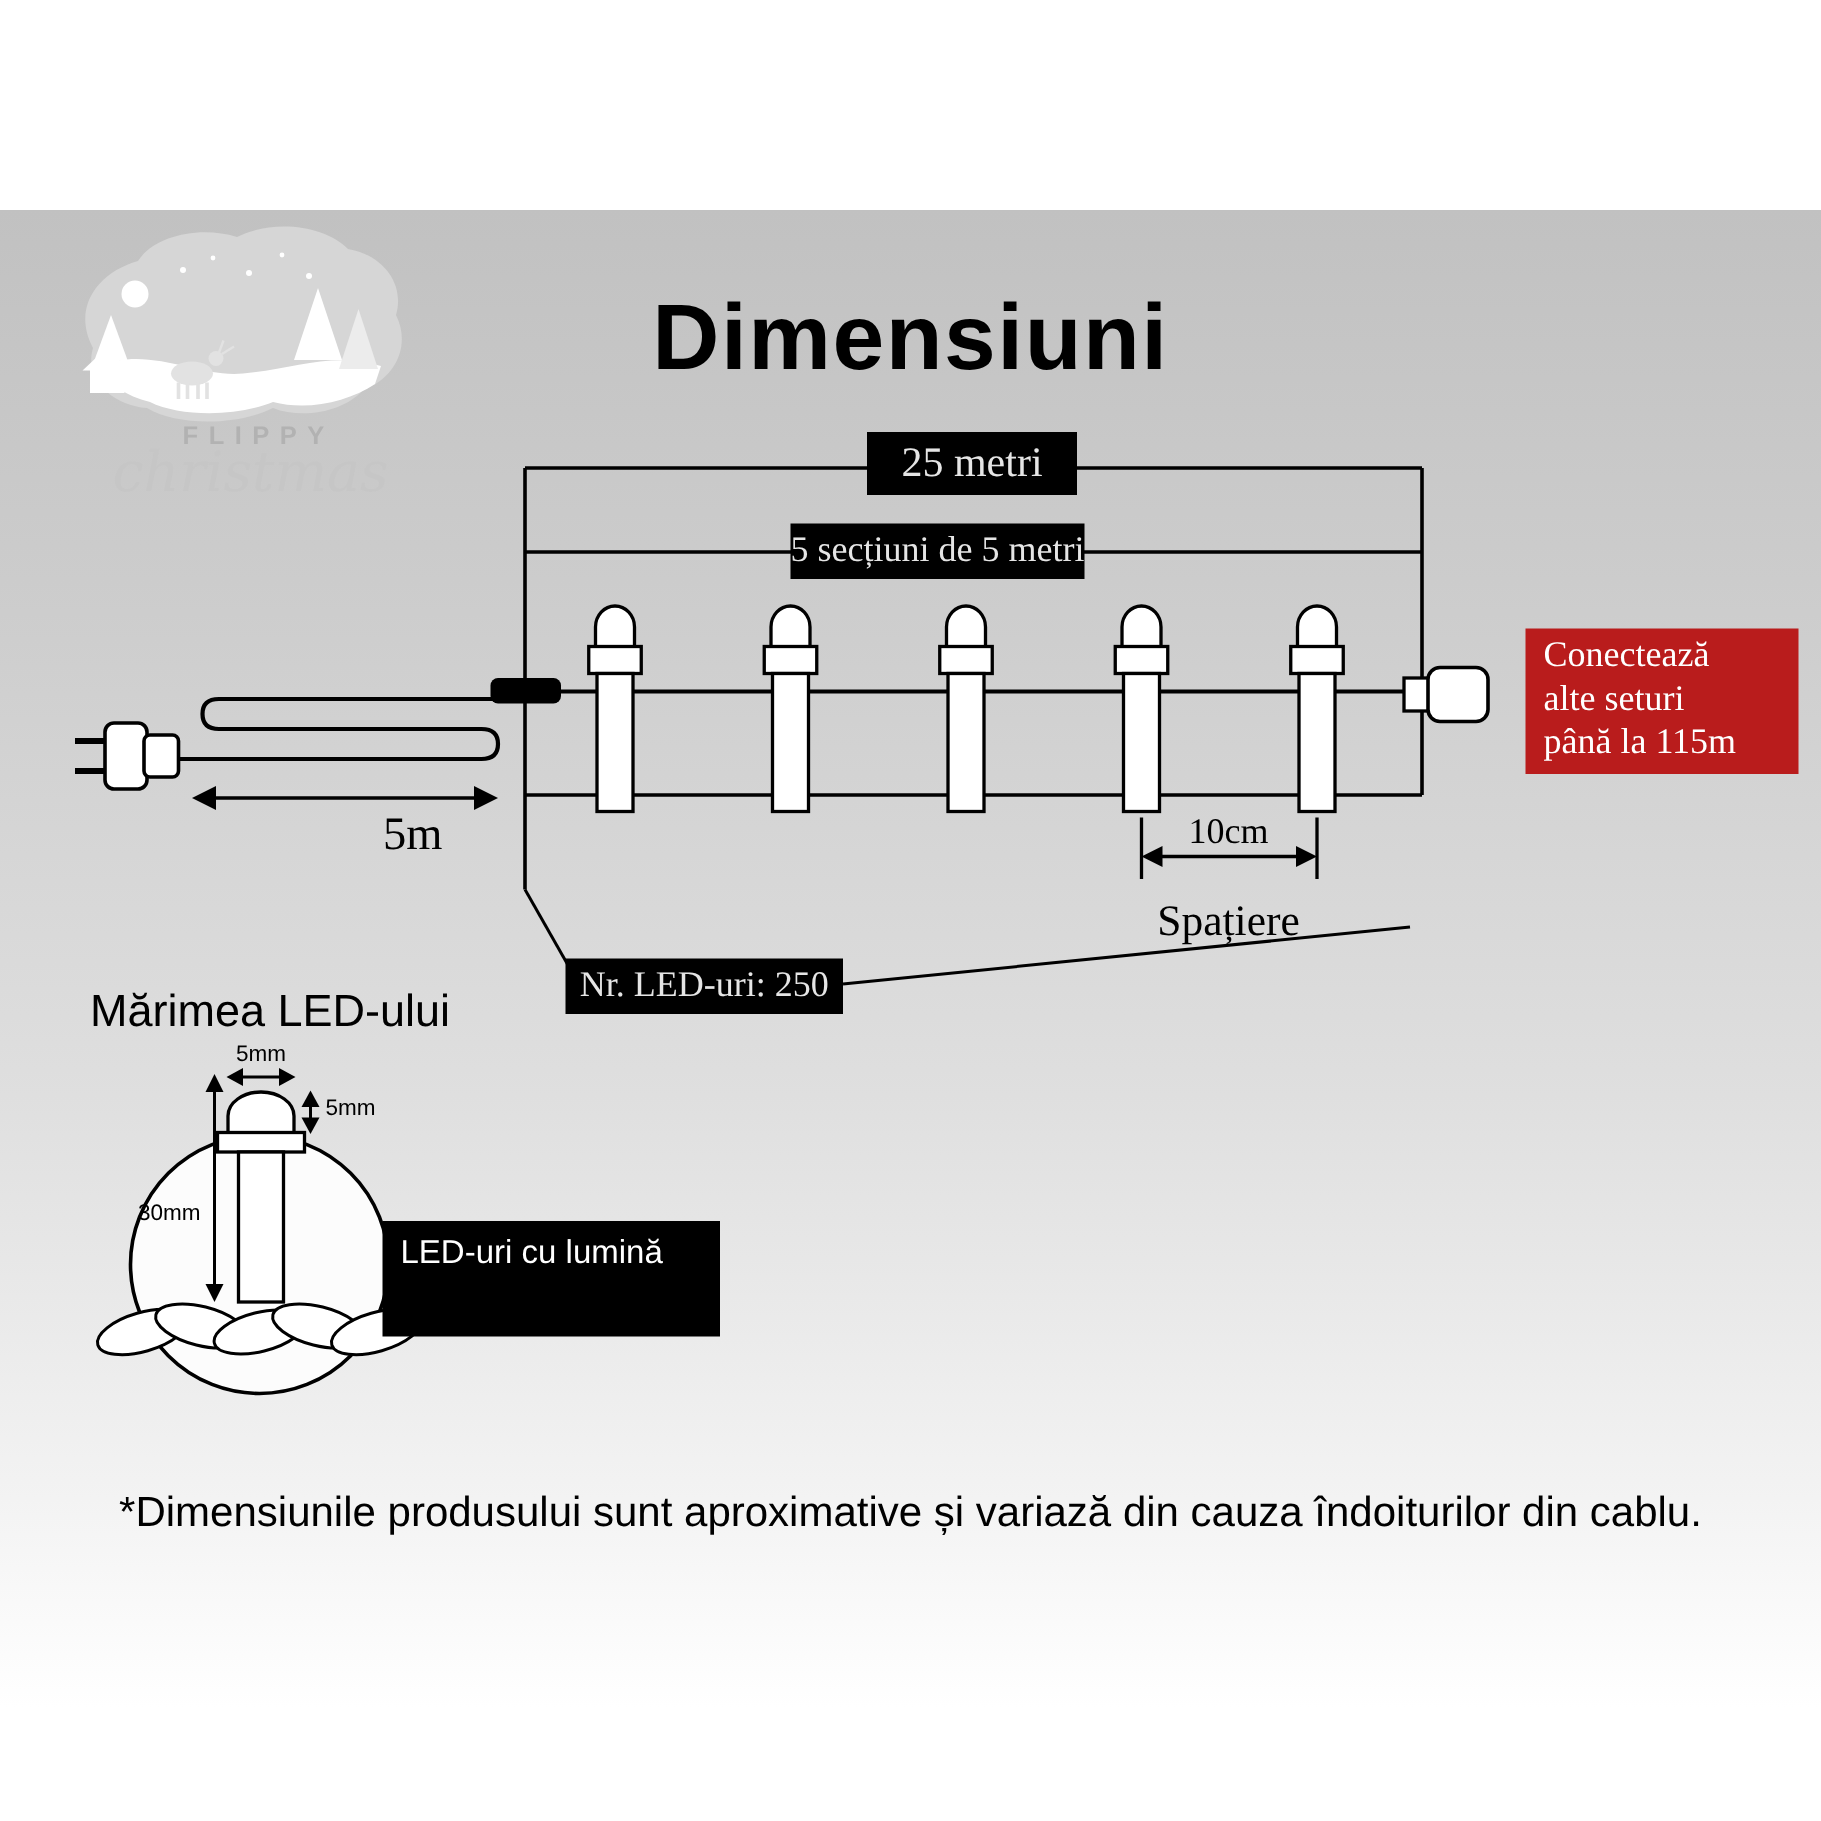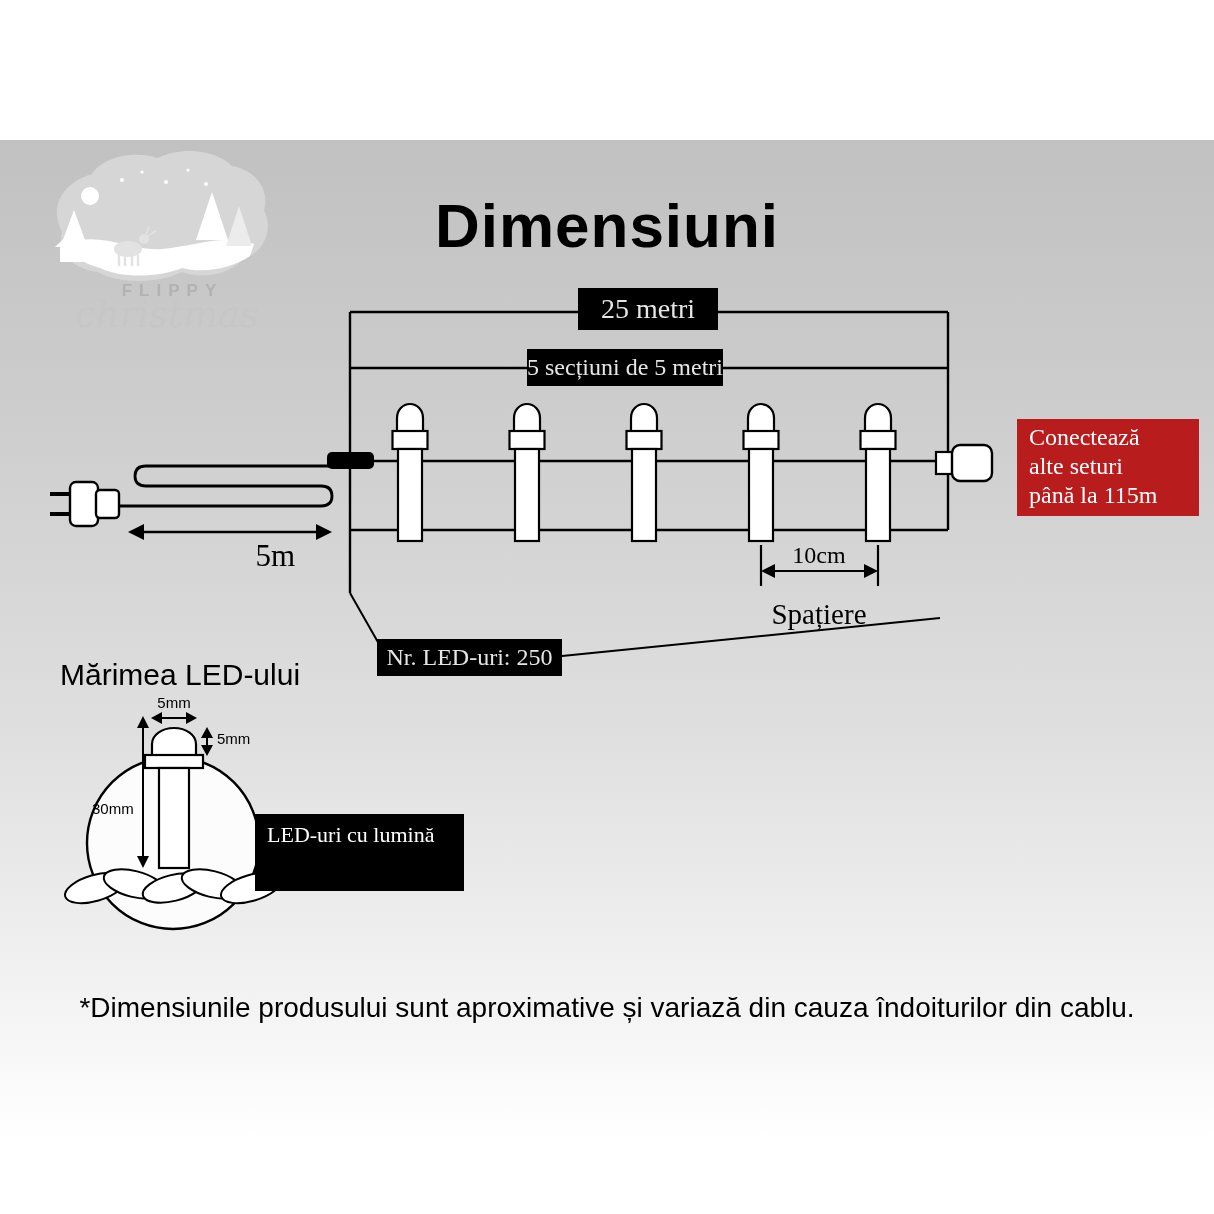--- a/index.html
+++ b/index.html
@@ -12,21 +12,21 @@
   .blackbox{background:#000;color:#e5e5e5;font-family:"Liberation Serif",serif;
             display:flex;align-items:center;justify-content:center;white-space:nowrap;}
   #title{left:0;top:190px;width:1214px;text-align:center;font-size:62px;font-weight:bold;letter-spacing:1px;}
   #box-total{left:578px;top:288px;width:140px;height:42px;font-size:28px;}
   #box-sections{left:527px;top:349px;width:196px;height:37px;font-size:24px;}
   #box-connect{left:1017px;top:419px;width:170px;height:93px;background:#b91c1c;color:#fff;
                font-family:"Liberation Serif",serif;font-size:24px;line-height:29px;padding:4px 0 0 12px;}
   #box-connect div{white-space:nowrap;}
   #box-ledcount{left:377px;top:639px;width:185px;height:37px;font-size:24px;}
   #box-callout{left:255px;top:814px;width:197px;height:72px;background:#000;color:#fff;
-               font-family:Liberation Serif, serif;font-size:22px;line-height:31px;padding:5px 0 0 12px;}
+               font-family:Liberation Sans, sans-serif;font-size:22px;line-height:31px;padding:5px 16px 0 12px;}
   #box-callout div{white-space:nowrap;}
   .serif-label{font-family:"Liberation Serif",serif;white-space:nowrap;}
   #label-5m{left:165px;top:538px;width:130px;text-align:right;font-size:31px;}
   #label-10cm{left:769px;top:542px;width:100px;text-align:center;font-size:24px;}
   #label-spatiere{left:744px;top:587px;width:150px;text-align:center;font-size:29px;margin-top:11px;}
   #heading-marime{left:60px;top:658px;font-size:30px;white-space:nowrap;}
   .dim-small{font-size:15px;white-space:nowrap;}
   #label-5mm-top{left:146px;top:694px;width:56px;text-align:center;}
   #label-5mm-right{left:217px;top:730px;}
   #label-30mm{left:92px;top:800px;}

